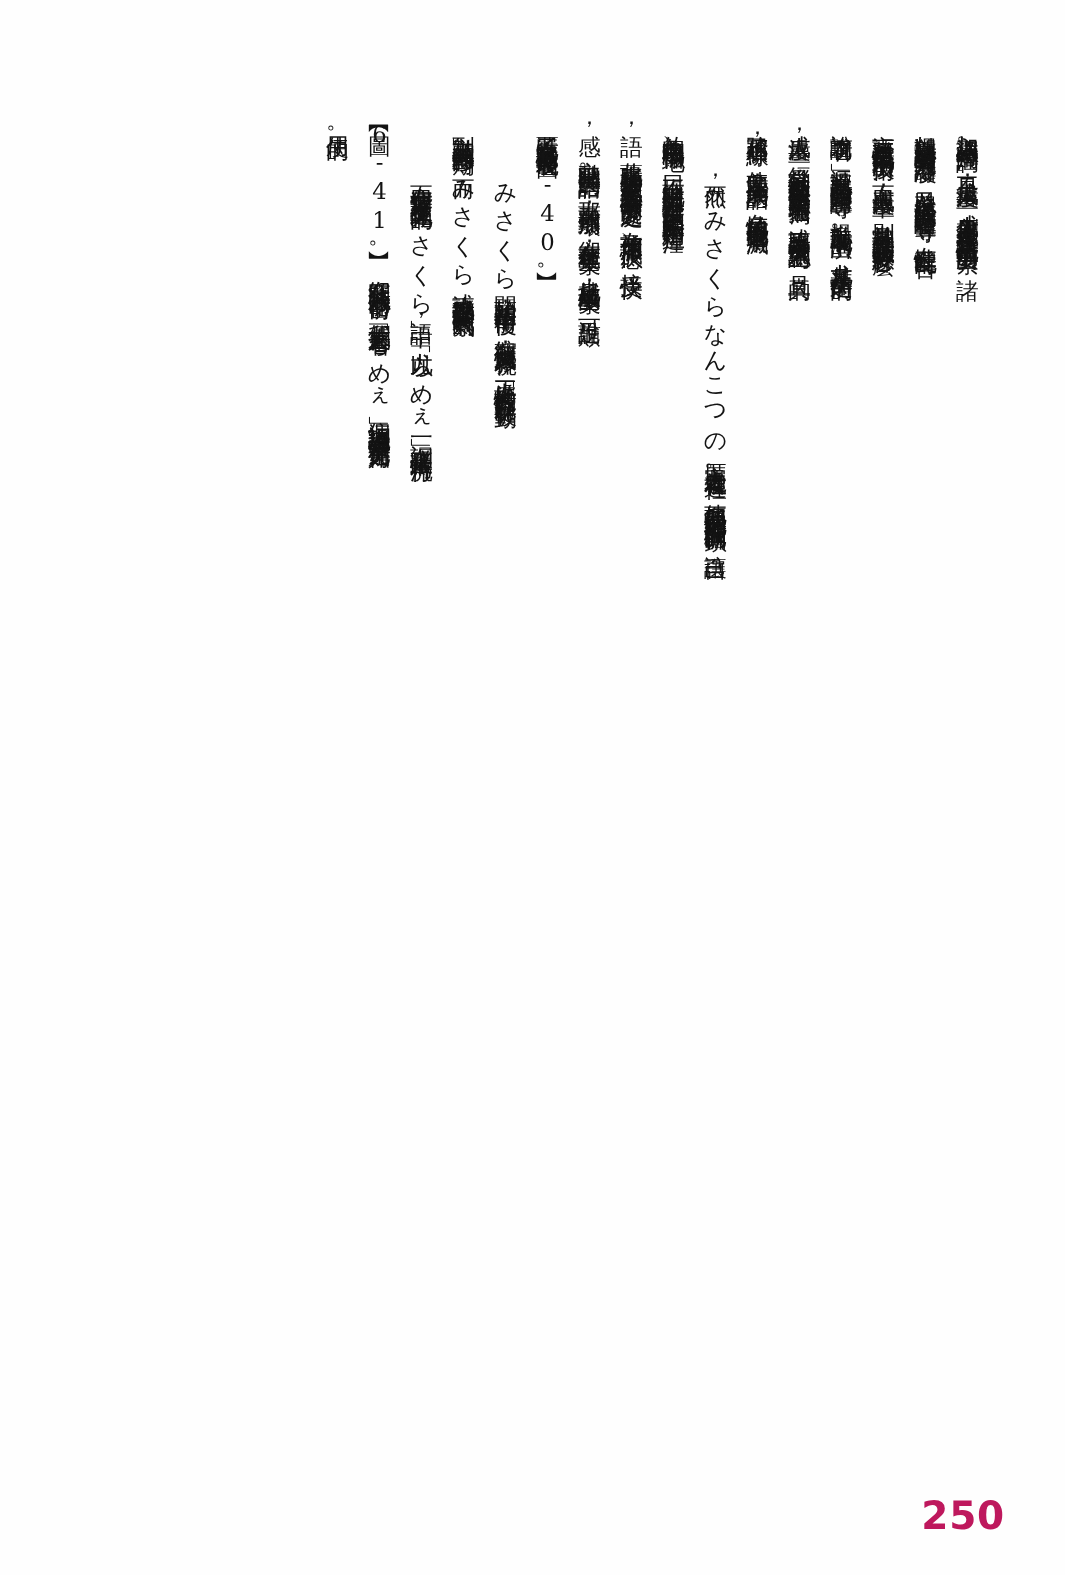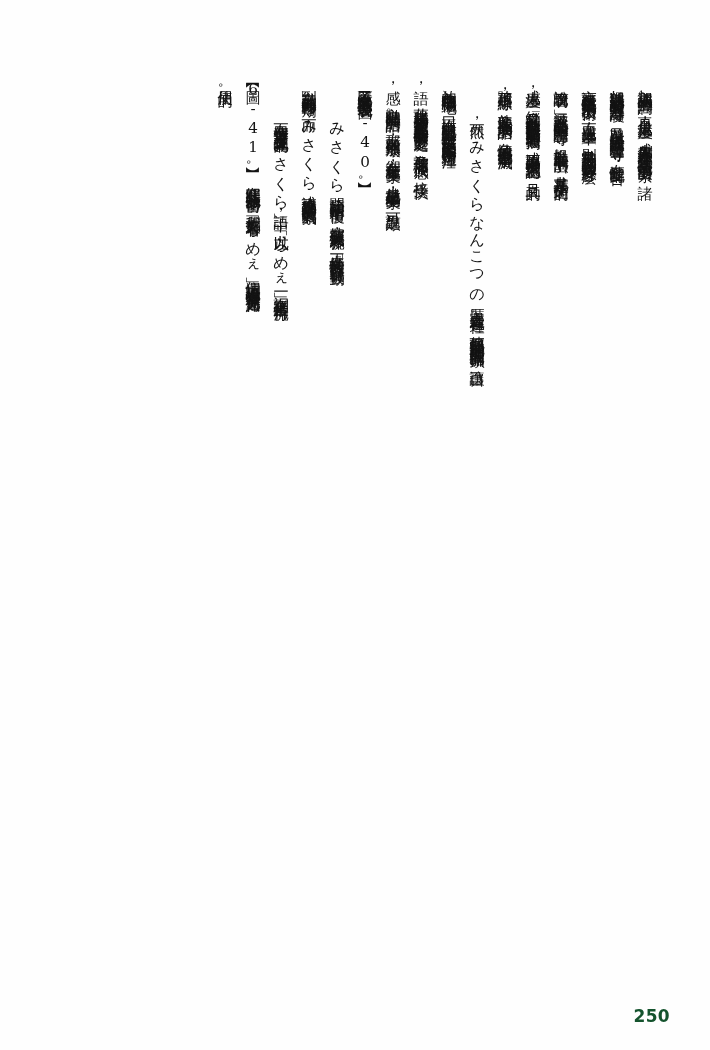--- a/index.html
+++ b/index.html
@@ -47,25 +47,25 @@
     font-family: "DejaVu Serif", "Liberation Serif", serif;
     color: #131313;
   }
   .col.indent {
     padding-top: 17px;
   }
   .page-number {
     position: absolute;
     right: 40px;
     bottom: 24px;
-    font-size: 17px;
+    font-size: 26px;
     font-weight: bold;
     font-family: "DejaVu Sans", "Liberation Sans", sans-serif;
     letter-spacing: 0.02em;
-    color: #14532d;
+    color: #be185d;
   }
 </style>
 </head>
 <body>
 
 <div class="page">
   <div class="text-block">
     <div class="col">加入語感獨特的淫詞。不只是成人漫畫，成人創作界原本就存在著「語言色情」的演出要素，諸</div>
     <div class="col">如以猥褻話語凌辱對方的「淫語凌辱」，以及發出淫聲浪語的「淫語發聲」等等，在性愛時配合</div>
     <div class="col">言語來營造色情氣氛的演出技術。而在成人漫畫中，則常常見到故意詢問女孩子「妳想要什麼，</div>

